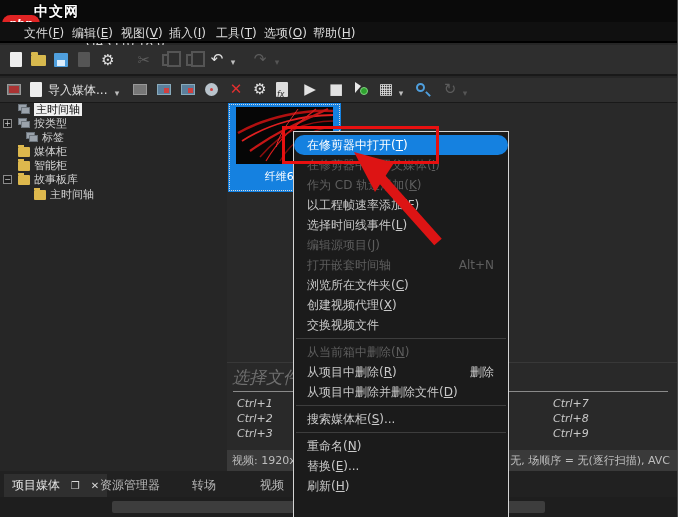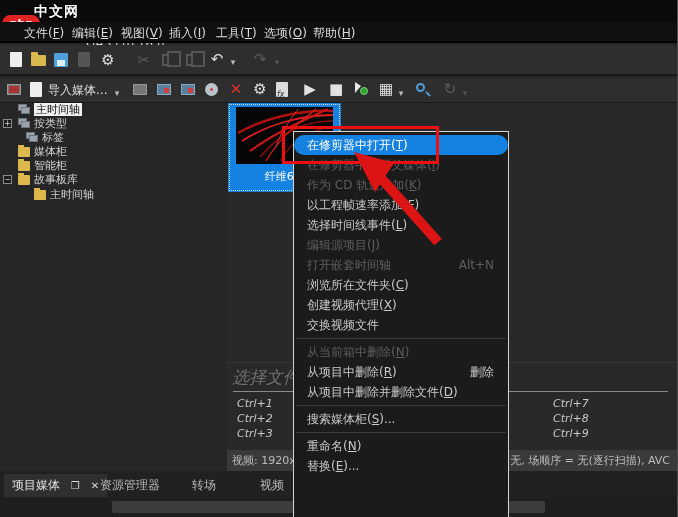--- a/index.html
+++ b/index.html
@@ -304,20 +304,21 @@
     <div class="ci"><span class="mn">交换视频文件</span></div>
     <div class="sep"></div>
     <div class="ci dis"><span class="mn">从当前箱中删除(<u>N</u>)</span></div>
     <div class="ci"><span class="mn">从项目中删除(<u>R</u>)</span><span class="sc">删除</span></div>
     <div class="ci"><span class="mn">从项目中删除并删除文件(<u>D</u>)</span></div>
     <div class="sep"></div>
     <div class="ci"><span class="mn">搜索媒体柜(<u>S</u>)...</span></div>
     <div class="sep"></div>
     <div class="ci"><span class="mn">重命名(<u>N</u>)</span></div>
     <div class="ci"><span class="mn">替换(<u>E</u>)...</span></div>
+    <div class="ci"><span class="mn">刷新(<u>H</u>)</span></div>
   </div>
 
   <div class="abs anno-box"></div>
   <svg class="abs anno-arrow" viewBox="0 0 678 517">
     <line x1="438" y1="242" x2="381" y2="178" stroke="#dd1414" stroke-width="10"></line>
     <polygon points="354,152 394,163 375,192" fill="#dd1414"></polygon>
   </svg>
 
 </div>
 

